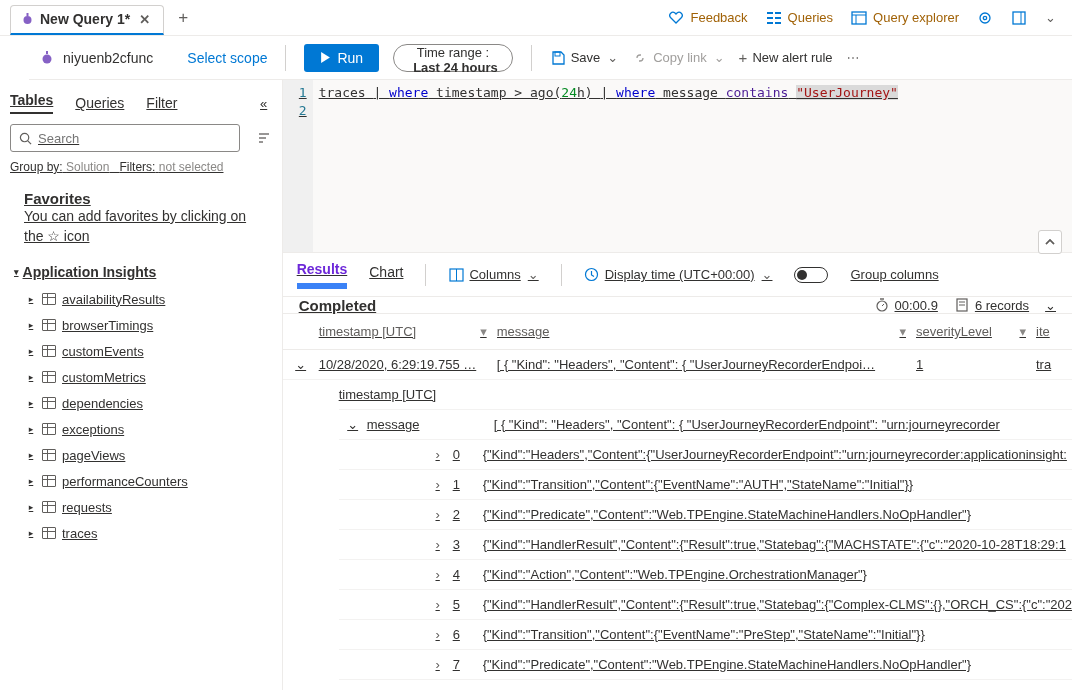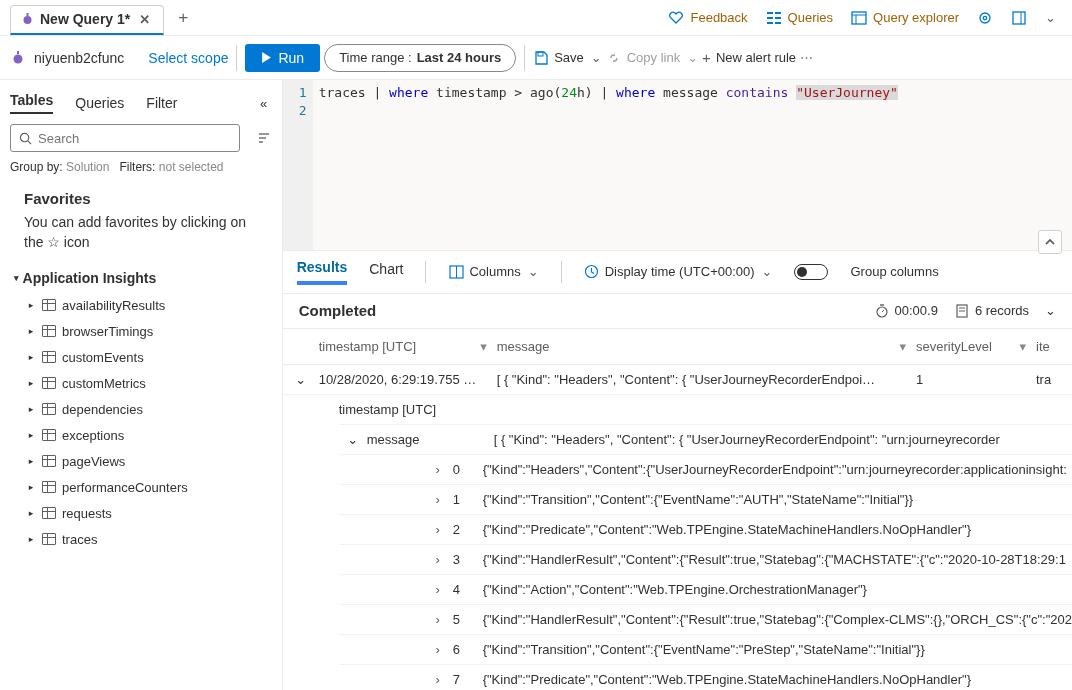--- a/index.html
+++ b/index.html
@@ -5,65 +5,65 @@
 * { box-sizing: border-box; margin: 0; padding: 0; }
 body { font-family: "Segoe UI", -apple-system, Arial, sans-serif; font-size: 13px; color: #323130; background: #fff; width: 1072px; height: 690px; overflow: hidden; }
 .topbar { height: 36px; display: flex; align-items: center; border-bottom: 1px solid #edebe9; padding: 0 4px; }
 .tab { display: inline-flex; align-items: center; height: 30px; padding: 0 10px; border: 1px solid #d2d0ce; border-bottom: 2px solid #0078d4; border-radius: 4px 4px 0 0; margin-top: 4px; margin-left: 6px; gap: 6px; font-weight: 600; font-size: 14px;}
 .tab .dot { width: 13px; height: 13px; display:inline-flex; align-items:center; justify-content:center;}
 .tab .close { color:#605e5c; font-size:13px; padding:0 3px;}
 .plus { margin-left: 14px; color:#605e5c; font-size:17px; cursor:pointer;}
 .top-right { margin-left: auto; display: flex; align-items: center; gap: 18px; padding-right: 12px; }
 .tr-item { display: inline-flex; align-items: center; gap: 6px; color:#a16207; cursor:pointer; }
 .iconbox { width:16px; height:16px; display:inline-flex; align-items:center; justify-content:center;}
-.scopebar { height: 44px; display:flex; align-items:center; padding:0 10px; gap:4px; border-bottom:1px solid #edebe9;}
+.scopebar { height: 44px; display:flex; align-items:center; padding:0 10px; gap:14px; border-bottom:1px solid #edebe9;margin-left:29px;}
 .func { display:inline-flex; align-items:center; gap:8px; font-size:14px;}
 .scope-link { color:#0078d4; font-size:14px; cursor:pointer; margin-left:20px;}
 .sep { width:1px; height:26px; background:#d2d0ce; margin:0 4px;}
 .runbtn { background:#0078d4; color:#fff; height:28px; border:none; border-radius:3px; padding:0 16px; display:inline-flex; align-items:center; gap:6px; font-size:14px; cursor:pointer;}
-.pill { height:28px; border:1px solid #8a8886; border-radius:14px; display:inline-flex; align-items:center; padding:0 14px; font-size:13px;}
+.pill { height:28px; border:1px solid #8a8886; border-radius:14px; display:inline-flex; align-items:center; padding:0 14px; font-size:13px;flex-direction:column;}
 .pill .bold { font-weight:600; margin-left:5px;}
 .tb-item { display:inline-flex; align-items:center; gap:5px; cursor:pointer; color:#323130;}
 .tb-item.dis { color:#a19f9d;}
-.content { display:flex; height: calc(690px - 36px - 44px);}
+.content { display:flex; height: calc(690px - 36px - 44px); text-decoration: underline;}
 .sidebar { width:285px; border-right:1px solid #edebe9; padding:10px 10px 0 10px; display:flex; flex-direction:column;}
 .sb-tabs { display:flex; gap:22px; padding:2px 0 10px 0; align-items:center;}
 .sb-tab { font-size:14px; cursor:pointer;}
 .sb-tab.active { font-weight:700; border-bottom:2px solid #323130; padding-bottom:4px;}
 .collapse-ic { margin-left:auto;}
 .searchrow { display:flex; align-items:center; gap:16px; margin-bottom:8px;}
 .search { flex:1; height:28px; border:1px solid #8a8886; border-radius:3px; display:flex; align-items:center; padding:0 8px; gap:6px; color:#605e5c;}
 .search input { border:none; outline:none; flex:1; font-size:13px;}
 .meta { font-size:12px; color:#323130; margin-bottom:6px;}
 .meta .gray { color:#8a8886;}
-.fav-h { font-weight:700; font-size:15px; margin:10px 0 6px 14px;}
+.fav-h { font-weight:700; font-size:15px; margin:10px 0 0 14px;}
 .fav-txt { font-size:14px; color:#323130; margin:0 10px 14px 14px; line-height:1.4;}
 .tree-h { font-weight:700; font-size:14px; display:flex; align-items:center; gap:4px; margin:4px 0 6px 4px;}
 .tree { margin-left:16px;}
 .tree-item { display:flex; align-items:center; gap:6px; height:26px; font-size:13px; cursor:pointer;}
 .caret { width:10px; display:inline-flex; justify-content:center; color:#323130; font-size:9px;}
 .tbl-ic { width:14px; height:12px; border:1px solid #605e5c; border-radius:1px; position:relative;}
 .tbl-ic::before { content:""; position:absolute; top:3px; left:0; right:0; height:1px; background:#605e5c;}
 .tbl-ic::after { content:""; position:absolute; top:0; bottom:0; left:4px; width:1px; background:#605e5c;}
 .main { flex:1; display:flex; flex-direction:column; position:relative;}
 .editor { background:#faf9f8; display:flex; font-family:Consolas,Menlo,monospace; font-size:13px; height:172px; }
 .gutter { background:#f0f0f0; color:#237893; width:30px; text-align:right; padding:4px 6px 0 0; line-height:18px;}
 .code { padding:4px 6px; line-height:18px;}
 .tok-kw { color:#0000cc;}
 .tok-fn { color:#4c1d95;}
 .tok-num { color:#048a22;}
 .tok-str { color:#a31515; background:#dadada;}
 .foldup { position:absolute; right:10px; top:150px; width:24px; height:24px; border:1px solid #d2d0ce; border-radius:3px; display:flex; align-items:center; justify-content:center; background:#fff; cursor:pointer;}
 .restabs { height:44px; display:flex; align-items:center; padding:0 14px; gap:22px; border-top:1px solid #edebe9;}
 .restab { font-size:14px; padding-bottom:6px; cursor:pointer;}
-.restab.active { font-weight:700; color:#0369a1; border-bottom:4px solid #3b82f6;}
+.restab.active { font-weight:700; color:#6d28d9; border-bottom:6px solid #3b82f6;}
 .rsep { width:1px; height:22px; background:#d2d0ce;}
 .toggle { width:34px; height:16px; border:1px solid #323130; border-radius:9px; position:relative;}
 .toggle::before { content:""; position:absolute; width:10px; height:10px; border-radius:50%; background:#323130; top:2px; left:2px;}
-.status { height:36px; display:flex; align-items:center; padding:0 16px; border-top:1px solid #edebe9; border-bottom:1px solid #edebe9;}
+.status { height:18px; display:flex; align-items:center; padding:0 16px; border-top:1px solid #edebe9; border-bottom:1px solid #edebe9;}
 .status .right { margin-left:auto; display:flex; align-items:center; gap:16px;}
 .grid { overflow:auto;}
 .ghead { display:flex; height:36px; align-items:center; border-bottom:1px solid #edebe9; color:#605e5c; font-size:13px;}
 .grow { display:flex; height:30px; align-items:center; border-bottom:1px solid #f3f2f1; font-size:13px;}
 .gc-exp { width:36px; text-align:center;}
 .gc-ts { width:178px; }
 .gc-msg { flex:1; overflow:hidden; white-space:nowrap; text-overflow:ellipsis;}
 .gc-sev { width:120px;gap:7px;}
 .gc-itm { width:36px;}
 .filter-ic { color:#8a8886; margin-left:auto; padding-right:10px;}

